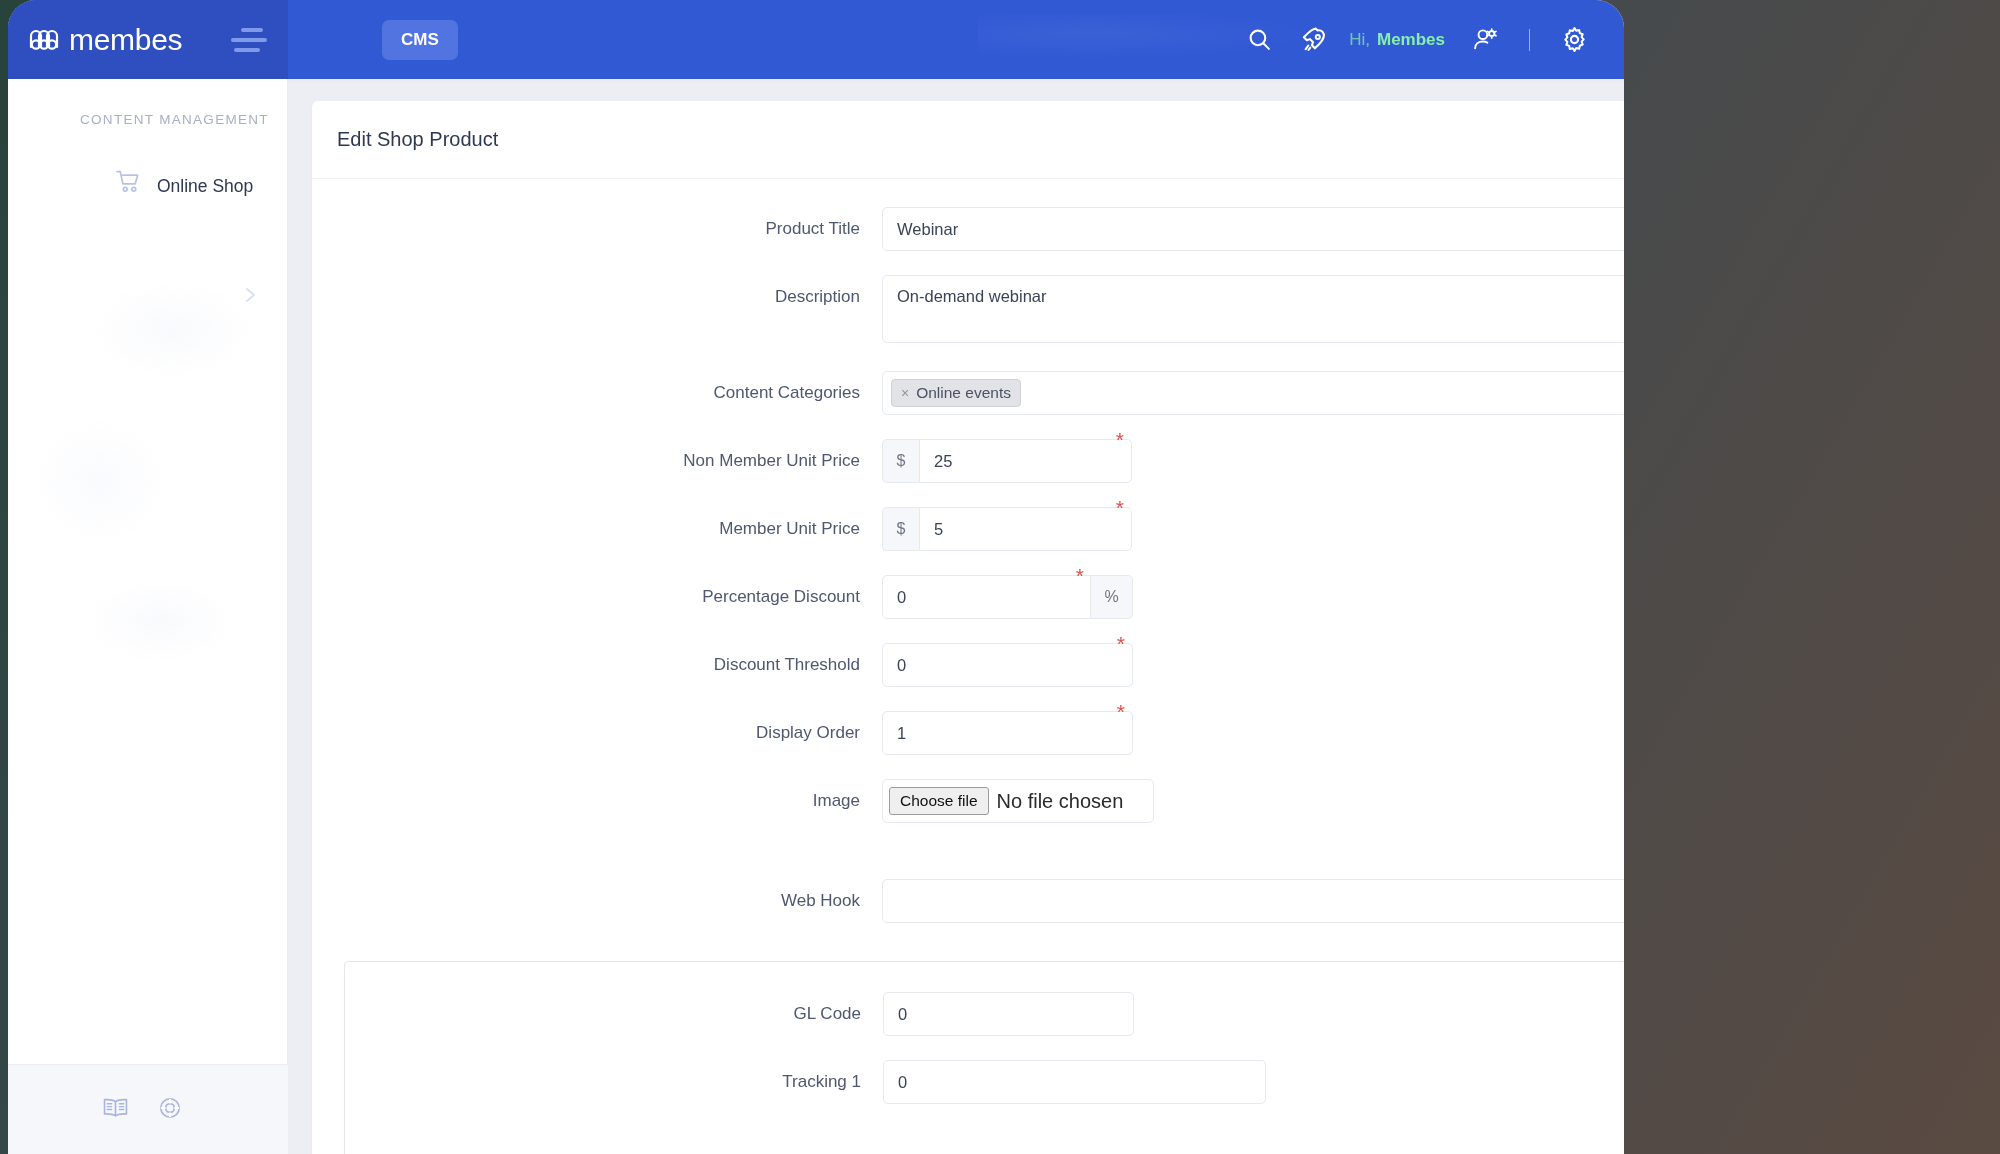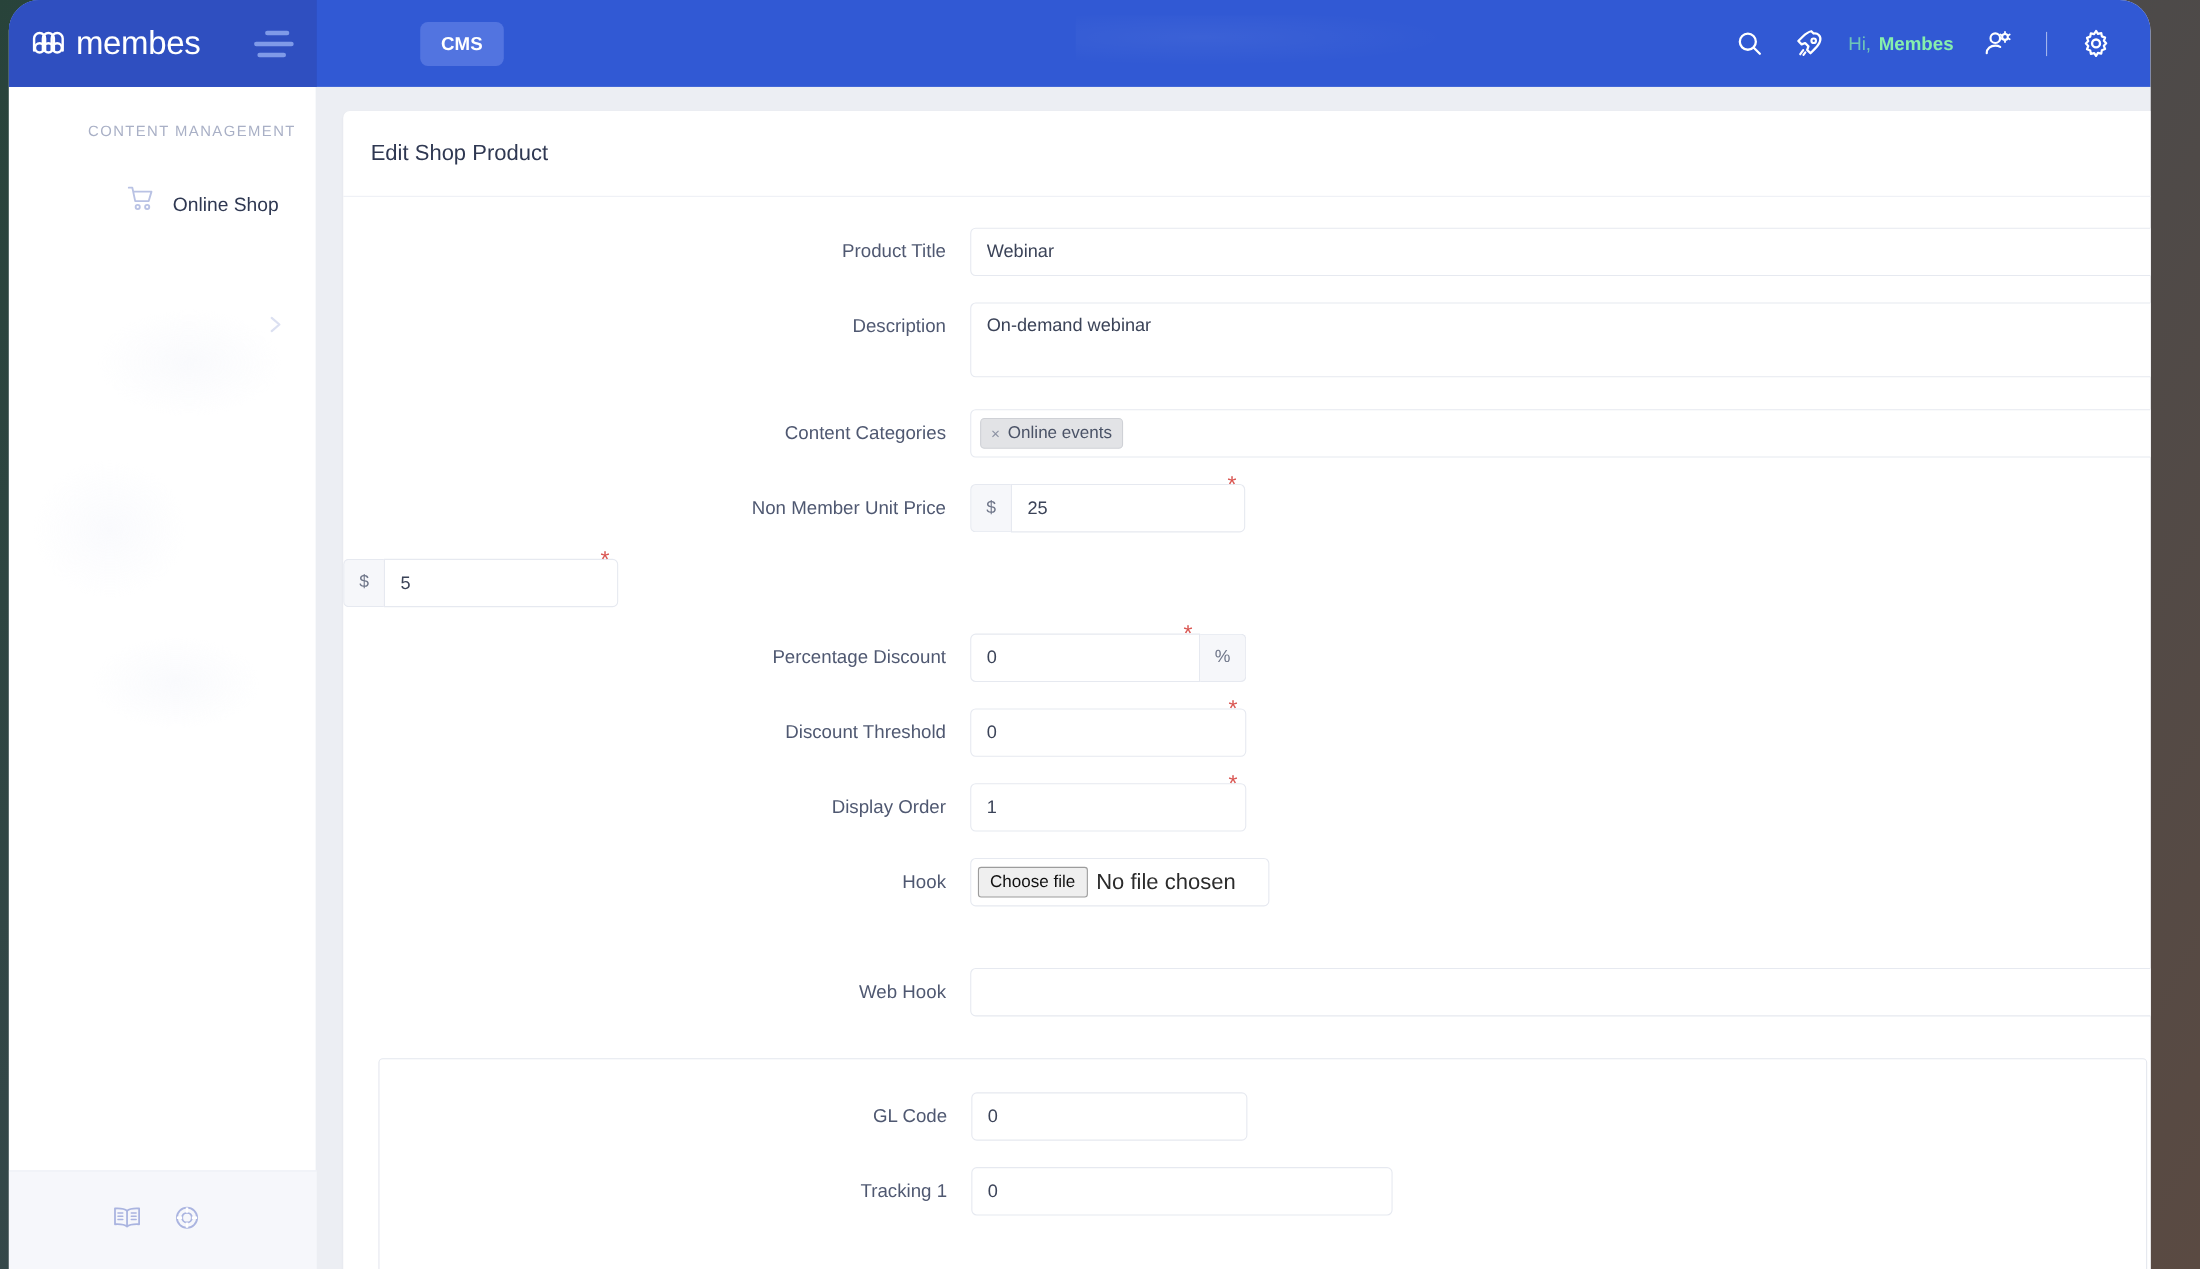--- a/index.html
+++ b/index.html
@@ -8,21 +8,21 @@
     overflow: hidden;
     font-family: "Liberation Sans", sans-serif;
     background: #2d4a3e;
   }
   .desktop-bg {
     position: absolute; inset: 0;
     background: linear-gradient(120deg, #28433a 0%, #3c4a52 40%, #5a4a42 100%);
   }
   .app-window {
     position: absolute;
-    left: 8px; top: 0; width: 1947px; height: 1154px;
+    left: 8px; top: 0; width: 1616px; height: 1154px;
     background: #eceef3;
     border-radius: 28px 28px 0 0;
     overflow: hidden;
   }
 
   
   .topbar {
     position: absolute; left: 0; top: 0; width: 100%; height: 79px;
     background: #3159d4;
     display: flex; align-items: center;
@@ -384,20 +384,21 @@
           <div class="fctl">
             <div class="igrp">
               <span class="iaddon pre">$</span>
               <input class="inp mid" style="width: 213px;" value="25">
             </div>
             <span class="req-star" style="right:8px; top:-10px;">*</span>
           </div>
         </div>
 
         <div class="frow">
+          <div class="flabel">Member Unit Price</div>
           <div class="fctl">
             <div class="igrp">
               <span class="iaddon pre">$</span>
               <input class="inp mid" style="width: 213px;" value="5">
             </div>
             <span class="req-star" style="right:8px; top:-10px;">*</span>
           </div>
         </div>
 
         <div class="frow">
@@ -422,21 +423,21 @@
 
         <div class="frow">
           <div class="flabel">Display Order</div>
           <div class="fctl">
             <input class="inp" style="width: 251px;" value="1">
             <span class="req-star" style="right:8px; top:-10px;">*</span>
           </div>
         </div>
 
         <div class="frow" style="margin-bottom:56px;">
-          <div class="flabel">Hook</div>
+          <div class="flabel">Image</div>
           <div class="fctl">
             <div class="filebox">
               <button class="filebtn">Choose file</button>
               <span class="filetxt">No file chosen</span>
             </div>
           </div>
         </div>
 
         <div class="frow">
           <div class="flabel">Web Hook</div>

